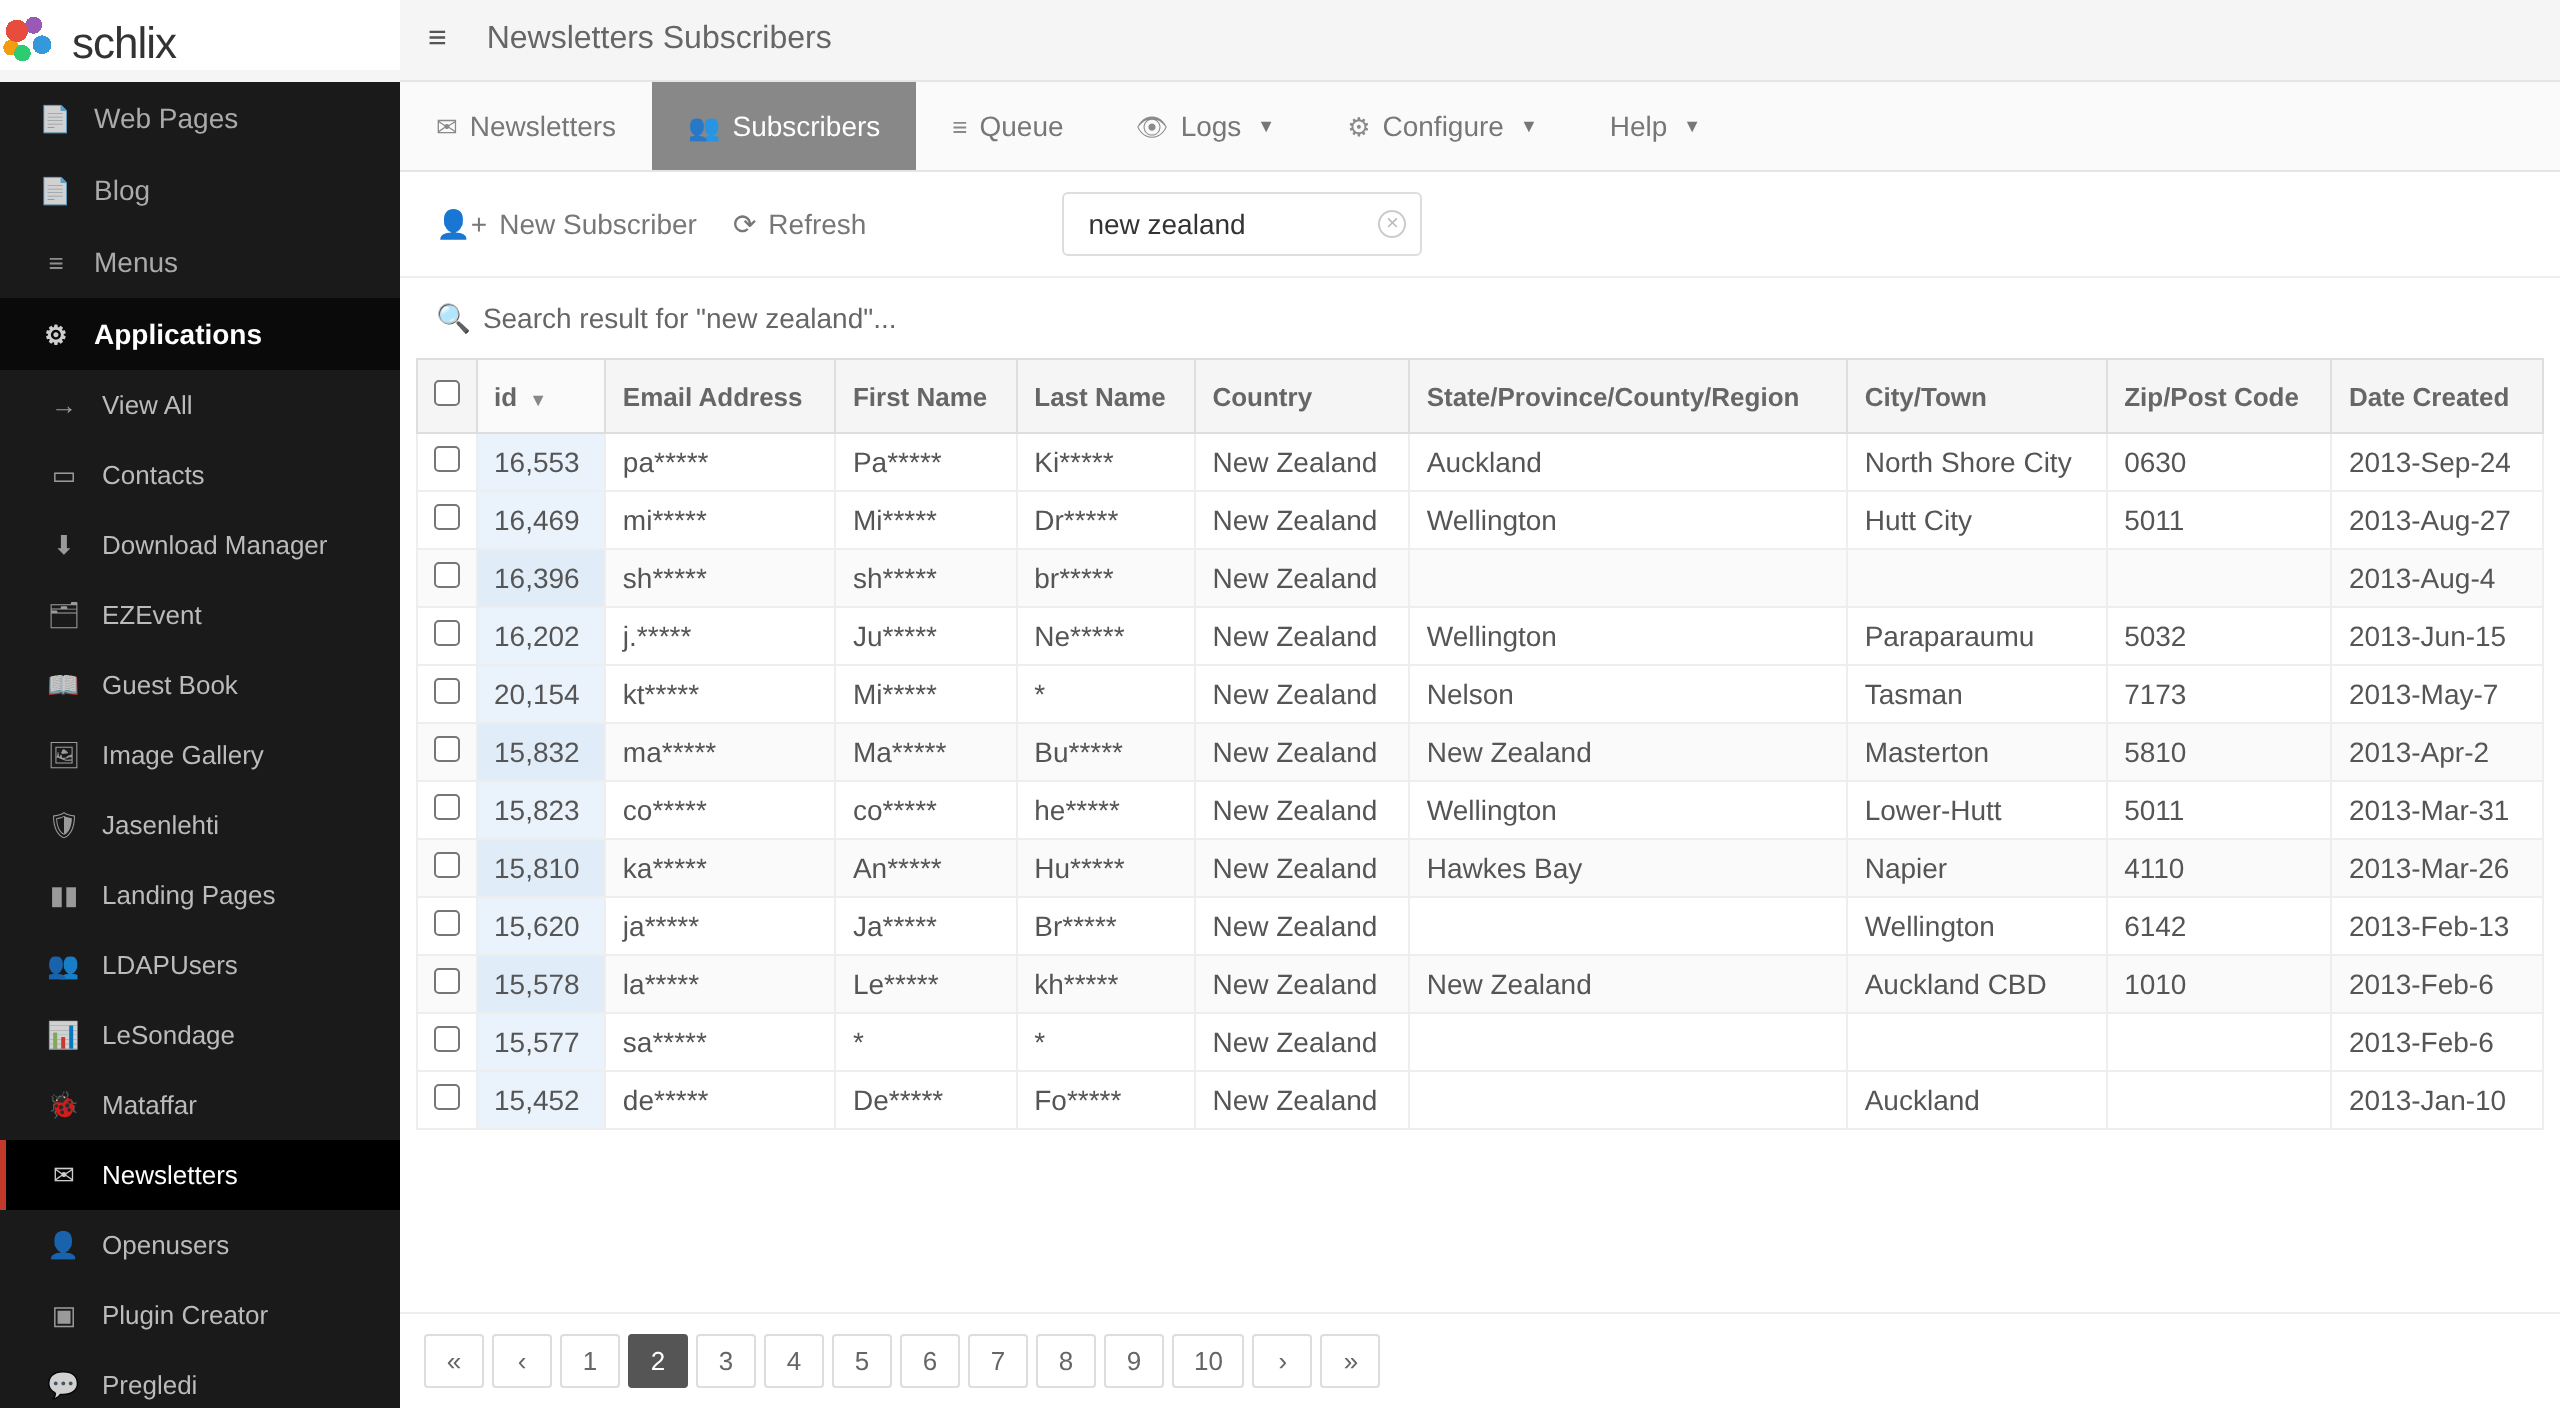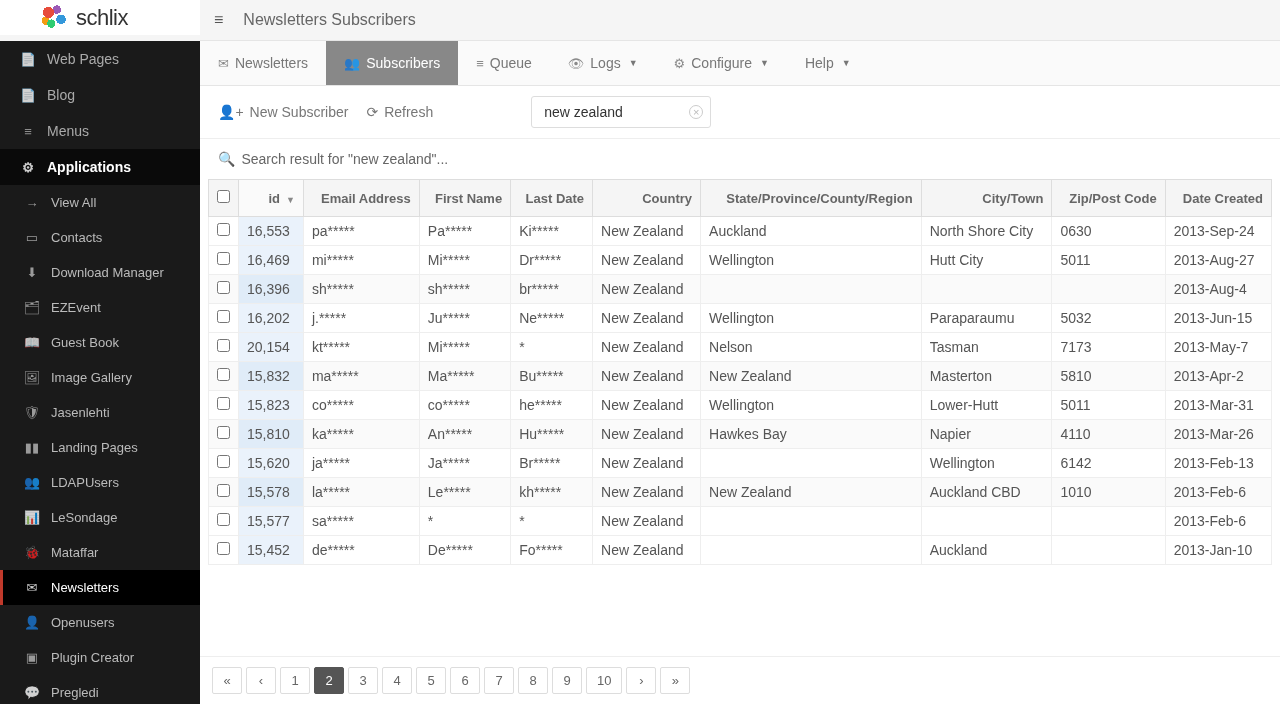--- a/index.html
+++ b/index.html
@@ -1,18 +1,18 @@
 <!DOCTYPE html>
 <html><head>
   <meta charset="utf-8">
   <style>
     * { box-sizing: border-box; margin: 0; padding: 0; }
     body { font-family: "Helvetica Neue", Helvetica, Arial, sans-serif; font-size: 14px; color: #555; background: #f5f5f5; width: 1280px; height: 704px; overflow: hidden; }
     
-    .top-logo-bar { position: absolute; left: 0; top: 0; width: 200px; height: 35px; background: #fff; display: flex; align-items: center; padding-left: 40px; }
+    .top-logo-bar { position: absolute; left: 0; top: 0; width: 200px; height: 35px; background: #fff; display: flex; align-items: flex-end; }
     .logo-text { font-size: 22px; font-weight: 300; color: #333; letter-spacing: -0.5px; }
     .logo-icon { width: 28px; height: 28px; margin-right: 8px; background: radial-gradient(circle at 30% 30%, #e74c3c 0%, #e74c3c 20%, transparent 20%), radial-gradient(circle at 60% 20%, #9b59b6 0%, #9b59b6 15%, transparent 15%), radial-gradient(circle at 75% 55%, #3498db 0%, #3498db 18%, transparent 18%), radial-gradient(circle at 40% 70%, #2ecc71 0%, #2ecc71 16%, transparent 16%), radial-gradient(circle at 20% 60%, #f39c12 0%, #f39c12 14%, transparent 14%); }
     
     .top-bar { position: absolute; left: 200px; top: 0; right: 0; height: 41px; background: #f5f5f5; border-bottom: 1px solid #e5e5e5; display: flex; align-items: center; padding: 0 14px; }
     .hamburger { font-size: 16px; color: #555; margin-right: 20px; cursor: pointer; }
     .page-title { font-size: 16px; font-weight: 300; color: #666; }
     
     .sidebar { position: absolute; left: 0; top: 41px; bottom: 0; width: 200px; background: #1a1a1a; color: #999; overflow-y: auto; }
     .sidebar-item { display: flex; align-items: center; padding: 10px 16px; font-size: 14px; color: #aaa; cursor: pointer; border-left: 3px solid transparent; }
     .sidebar-item.level-1 { font-weight: 500; }
@@ -33,21 +33,21 @@
     .action-btn { color: #777; cursor: pointer; display: flex; align-items: center; gap: 6px; font-size: 14px; }
     .search-wrap { position: relative; margin-left: 80px; }
     .search-input { border: 1px solid #ddd; border-radius: 3px; padding: 7px 30px 7px 12px; font-size: 14px; width: 180px; color: #333; }
     .search-clear { position: absolute; right: 8px; top: 50%; transform: translateY(-50%); color: #bbb; cursor: pointer; font-size: 11px; border: 1px solid #ccc; border-radius: 50%; width: 14px; height: 14px; line-height: 12px; text-align: center; }
     
     .search-result-text { padding: 12px 18px; color: #666; font-size: 14px; }
     .search-result-text .search-icon { margin-right: 6px; }
     
     .table-wrap { flex: 1; overflow: auto; padding: 0 8px; }
     table { width: 100%; border-collapse: collapse; font-size: 14px; }
-    th { background: #f5f5f5; border: 1px solid #ddd; padding: 10px 8px; text-align: right; font-weight: 600; color: #666; font-size: 13px; white-space: nowrap; }
+    th { background: #f5f5f5; border: 1px solid #ddd; padding: 10px 8px; text-align: left; font-weight: 600; color: #666; font-size: 13px; white-space: nowrap; }
     th.sorted { background: #fafafa; }
     th .sort-arrow { font-size: 9px; margin-left: 6px; color: #888; }
     td { border: 1px solid #eee; padding: 6px 8px; color: #555; white-space: nowrap; }
     tr.even td { background: #fafafa; }
     td.id-cell { background: #eaf2fb !important; text-align: left; }
     tr.even td.id-cell { background: #e0ecf8 !important; }
     td.checkbox-cell, th.checkbox-cell { width: 28px; text-align: center; }
     input[type="checkbox"] { cursor: pointer; }
     
     .pagination { display: flex; gap: 4px; padding: 10px 12px; border-top: 1px solid #eee; }
@@ -196,21 +196,21 @@
   </div>
 
   <div class="table-wrap">
     <table>
       <thead>
           <tr id="thead-row">
             <th class="checkbox-cell"><input type="checkbox" style=""></th>
             <th class="sorted">id<span class="sort-arrow">▼</span></th>
             <th>Email Address</th>
             <th>First Name</th>
-            <th>Last Date</th>
+            <th>Last Name</th>
             <th>Country</th>
             <th>State/Province/County/Region</th>
             <th>City/Town</th>
             <th>Zip/Post Code</th>
             <th>Date Created</th>
           </tr>
         </thead>
       <tbody id="tbody">
           <tr>
             <td class="checkbox-cell"><input type="checkbox" style=""></td>

